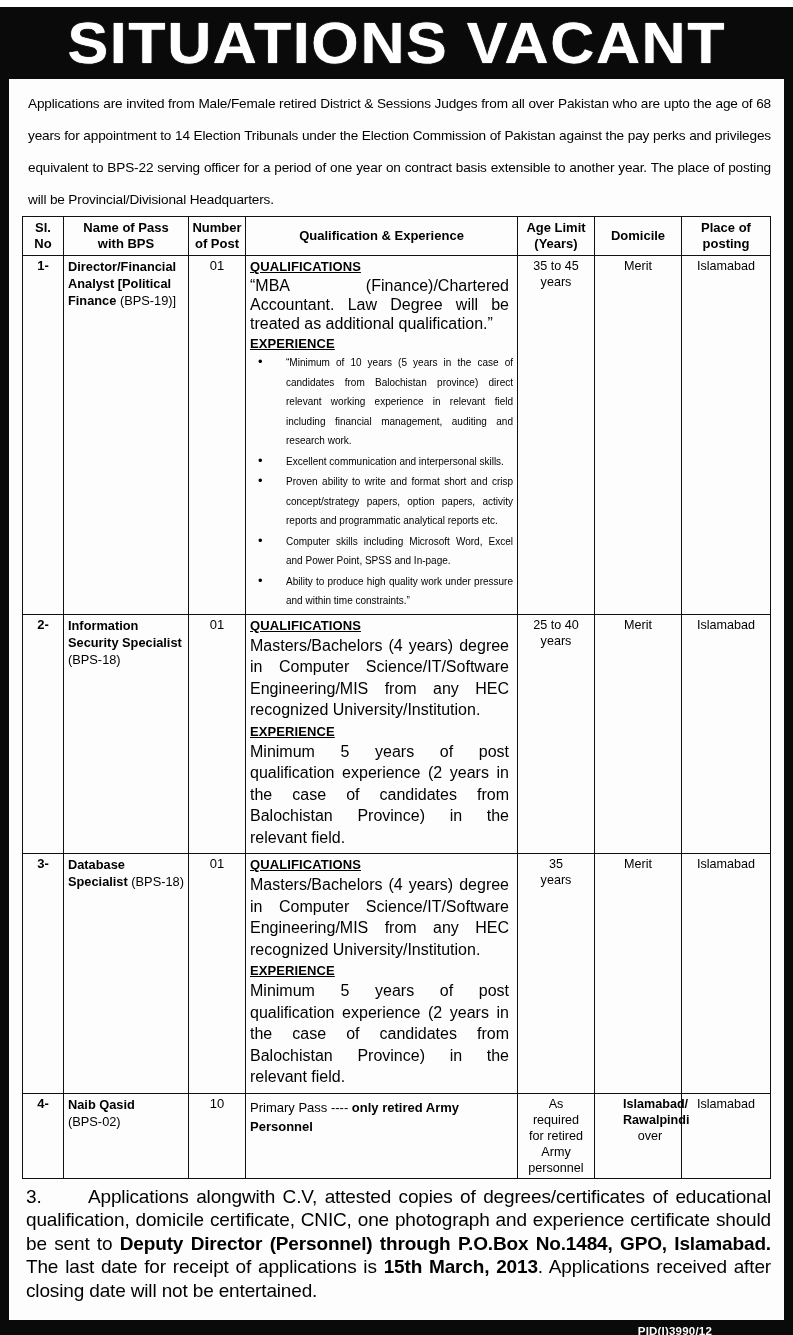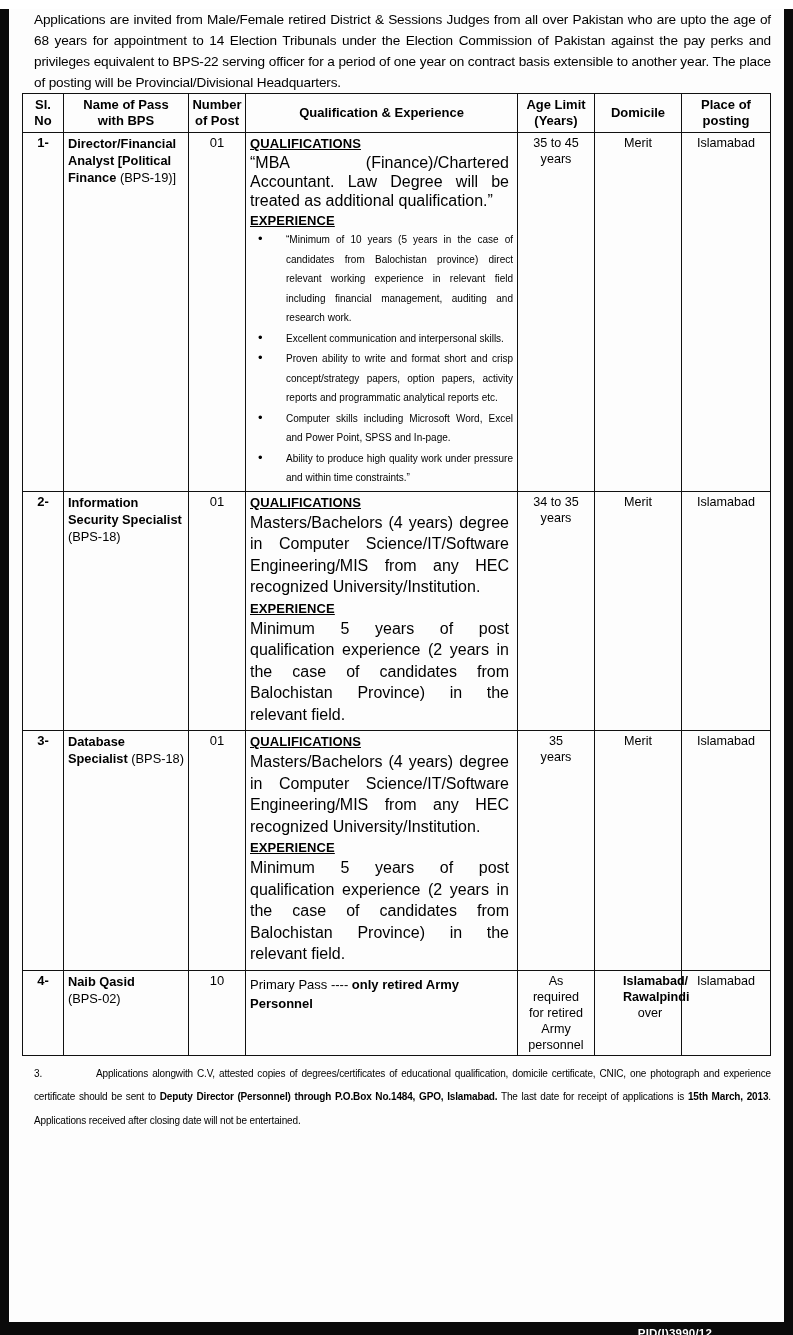--- a/index.html
+++ b/index.html
@@ -45,23 +45,23 @@
     line-height:58px;
     transform:scaleX(1.07);
     white-space:nowrap;
     text-shadow:0 0 1px #fff;
   }
 
   
   .body-wrap{padding:0 13px;}
   .intro{
     font-size:13.6px;
-    line-height:21px;
+    line-height:32px;
     text-align:justify;
-    margin:9px 0 0 12px;
+    margin:9px 0 0 6px;
     letter-spacing:-0.15px;
   }
   .para2{
     font-size:13.6px;
     line-height:23px;
     margin:5px 0 4px 0;
     letter-spacing:-0.15px;
   }
   .para2 .num{display:inline-block;width:26px;}
 
@@ -134,24 +134,24 @@
     content:"\2022";
     position:absolute;
     left:8px;top:-1px;
     font-size:13px;
   }
   .plainline{font-size:13px;line-height:19px;padding-top:2px;}
   .plainline b{font-weight:bold;}
 
   
   .closing{
-    font-size:10px;
+    font-size:19px;
     line-height:23.5px;
     text-align:justify;
-    margin:6px 0 0 12px;
+    margin:6px 0 0 4px;
     letter-spacing:-0.15px;
   }
   .closing .num{display:inline-block;width:62px;}
   .closing b{font-weight:bold;}
 
   
   .footer{
     position:absolute;
     left:0;right:0;bottom:0;
     height:22px;
@@ -167,20 +167,23 @@
     padding-right:72px;
     letter-spacing:0.2px;
   }
 </style>
 </head>
 <body>
 
 <div class="page">
 <div class="inner">
 
+  <div class="banner">
+    <div class="banner-title">SITUATIONS VACANT</div>
+  </div>
 
   <div class="body-wrap">
 
     <p class="intro">Applications are invited from Male/Female retired District &amp; Sessions Judges from all over Pakistan who are upto the age of 68 years for appointment to 14 Election Tribunals under the Election Commission of Pakistan against the pay perks and privileges equivalent to BPS-22 serving officer for a period of one year on contract basis extensible to another year. The place of posting will be Provincial/Divisional Headquarters.</p>
 
 
     <table class="vac">
       <thead>
         <tr>
           <th class="c-sl">
@@ -243,21 +246,21 @@
             <span class="norm">(BPS-18)</span>
           </td>
           <td class="num">01</td>
           <td class="qual">
             <div class="q-head">QUALIFICATIONS</div>
             <div class="q-text loose">Masters/Bachelors (4 years) degree in Computer Science/IT/Software Engineering/MIS from any HEC recognized University/Institution.</div>
             <div class="q-head">EXPERIENCE</div>
             <div class="q-text loose">Minimum 5 years of post qualification experience (2 years in the case of candidates from Balochistan Province) in the relevant field.</div>
           </td>
           <td class="age">
-            <span>34 to 35</span><br>
+            <span>25 to 40</span><br>
             <span>years</span>
           </td>
           <td class="dom">Merit</td>
           <td class="place">Islamabad</td>
         </tr>
 
         <tr>
           <td class="sl">3-</td>
           <td class="name">
             <span>Database Specialist</span>

